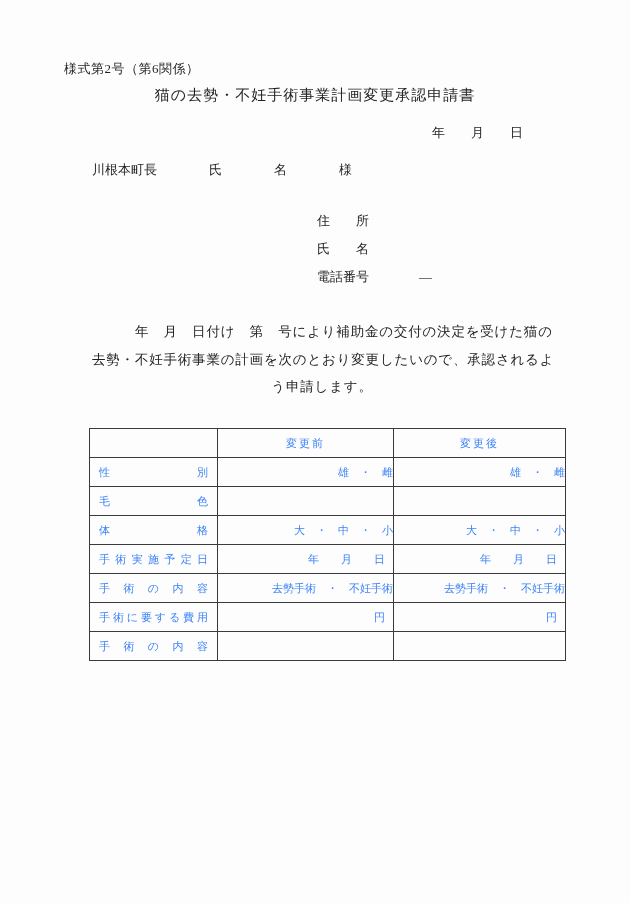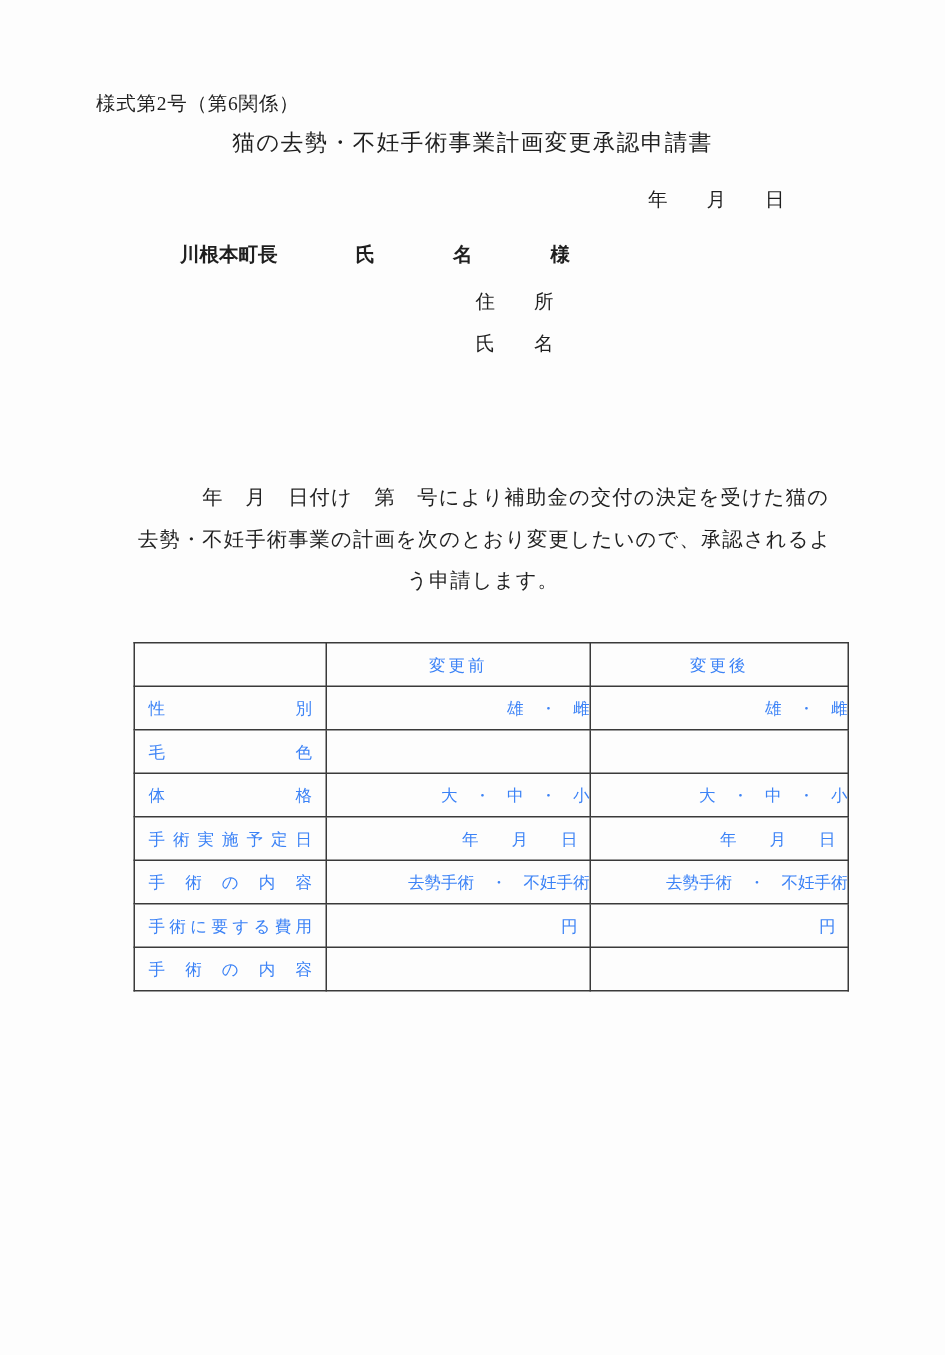--- a/index.html
+++ b/index.html
@@ -36,30 +36,29 @@
   }
   .date-line {
     position: absolute;
     left: 432px;
     top: 124px;
     font-size: 13px;
     white-space: pre;
   }
   .recipient-line {
     position: absolute;
-    left: 120px;
+    left: 92px;
     top: 161px;
     font-size: 13px;
     white-space: pre;
-    font-weight: bold;
   }
   .applicant-block {
     position: absolute;
     left: 317px;
-    top: 190px;
+    top: 210px;
     font-size: 13px;
   }
   .applicant-line {
     height: 28px;
     line-height: 22px;
     white-space: pre;
   }
   .phone-dash {
     display: inline-block;
     margin-left: 50px;
@@ -122,20 +121,21 @@
 
   <div class="doc-title">猫の去勢・不妊手術事業計画変更承認申請書</div>
 
   <div class="date-line">年　　月　　日</div>
 
   <div class="recipient-line">川根本町長　　　　氏　　　　名　　　　様</div>
 
   <div class="applicant-block">
     <div class="applicant-line">住　　所</div>
     <div class="applicant-line">氏　　名</div>
+    <div class="applicant-line"><span>電話番号</span><span class="phone-dash">—</span></div>
   </div>
 
   <div class="body-paragraph">
     <div class="body-line">　　　年　月　日付け　第　号により補助金の交付の決定を受けた猫の</div>
     <div class="body-line">去勢・不妊手術事業の計画を次のとおり変更したいので、承認されるよ</div>
     <div class="body-line">う申請します。</div>
   </div>
 
   <table class="change-table">
     <colgroup>

